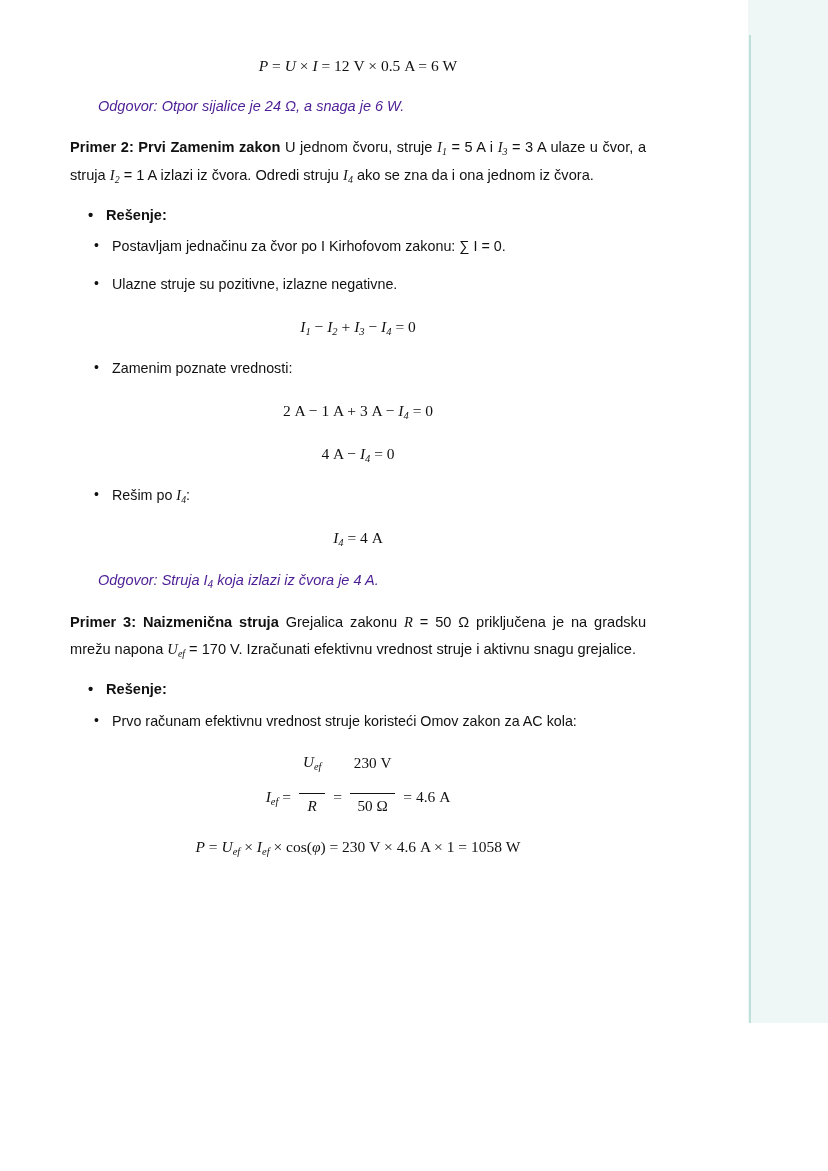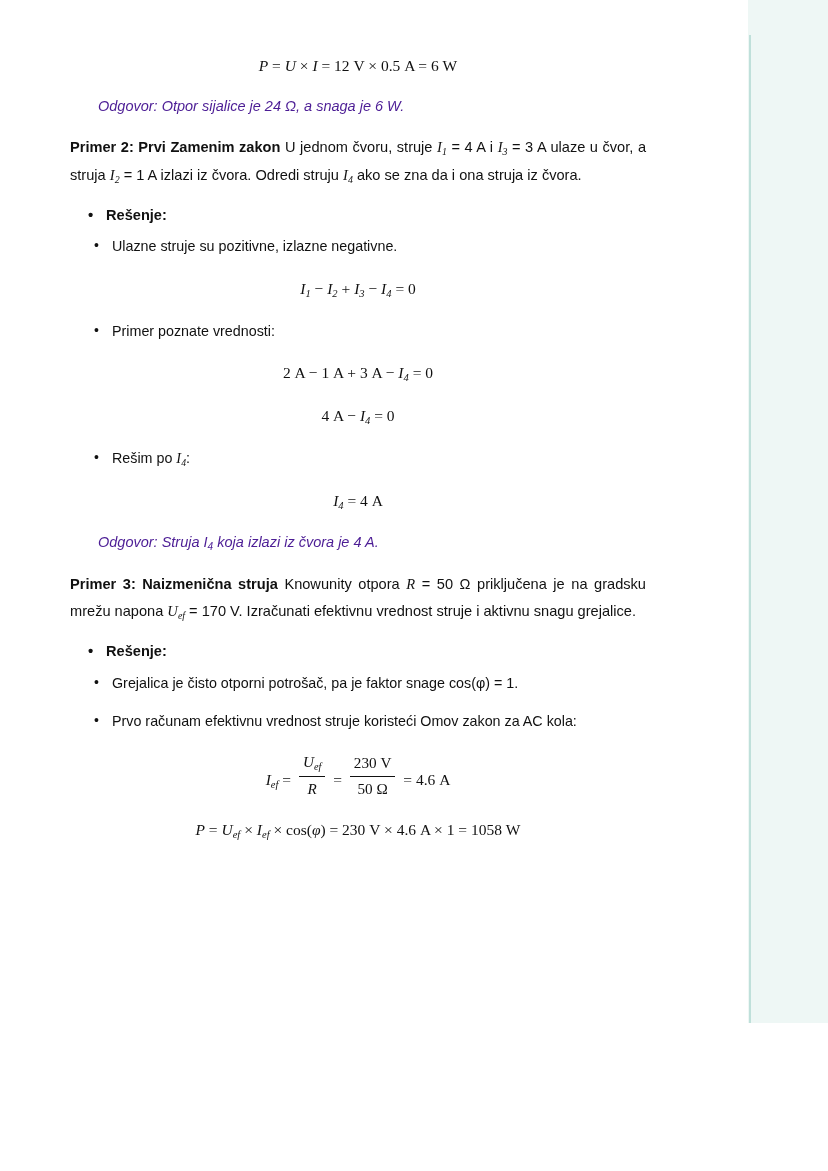--- a/index.html
+++ b/index.html
@@ -132,21 +132,21 @@
   
   .frac {
     display: inline-block;
     vertical-align: -0.55em;
     text-align: center;
     font-family: "Liberation Serif", serif;
     margin: 0 4px;
   }
   .frac .num {
     display: block;
-    padding: 0 4px 1px 4px;
+    padding: 0 4px 18px 4px;
     border-bottom: 1px solid #111111;
     font-size: 0.98em;
   }
   .frac .den {
     display: block;
     padding: 1px 4px 0 4px;
     font-size: 0.98em;
   }
   .watermark {
     position: absolute;
@@ -168,37 +168,38 @@
 
   <div class="content">
 
     <div class="math">
       <span class="it">P</span> = <span class="it">U</span> × <span class="it">I</span> = 12&nbsp;V × 0.5&nbsp;A = 6&nbsp;W
     </div>
 
     <div class="answer">Odgovor: Otpor sijalice je 24 Ω, a snaga je 6 W.</div>
 
     <p class="para justify">
-      <b>Primer 2: Prvi Zamenim zakon</b><span> U jednom čvoru, struje </span><span class="mi">I</span><sub>1</sub><span> = 4 A i </span><span class="mi">I</span><sub>3</sub><span> = 3 A ulaze u čvor, a struja </span><span class="mi">I</span><sub>2</sub><span> = 1 A izlazi iz čvora. Odredi struju </span><span class="mi">I</span><sub>4</sub><span> ako se zna da i ona struja iz čvora.</span>
+      <b>Primer 2: Prvi Zamenim zakon</b><span> U jednom čvoru, struje </span><span class="mi">I</span><sub>1</sub><span> = 5 A i </span><span class="mi">I</span><sub>3</sub><span> = 3 A ulaze u čvor, a struja </span><span class="mi">I</span><sub>2</sub><span> = 1 A izlazi iz čvora. Odredi struju </span><span class="mi">I</span><sub>4</sub><span> ako se zna da i ona jednom iz čvora.</span>
     </p>
 
     <ul class="lvl1">
       <li class="head">Rešenje:</li>
     </ul>
 
     <ul class="lvl2">
+      <li>Postavljam jednačinu za čvor po I Kirhofovom zakonu: ∑ I = 0.</li>
       <li>Ulazne struje su pozitivne, izlazne negativne.</li>
     </ul>
 
     <div class="math">
       <span class="it">I</span><sub>1</sub> − <span class="it">I</span><sub>2</sub> + <span class="it">I</span><sub>3</sub> − <span class="it">I</span><sub>4</sub> = 0
     </div>
 
     <ul class="lvl2">
-      <li>Primer poznate vrednosti:</li>
+      <li>Zamenim poznate vrednosti:</li>
     </ul>
 
     <div class="math">
       2&nbsp;A − 1&nbsp;A + 3&nbsp;A − <span class="it">I</span><sub>4</sub> = 0
     </div>
 
     <div class="math">
       4&nbsp;A − <span class="it">I</span><sub>4</sub> = 0
     </div>
 
@@ -208,29 +209,28 @@
 
     <div class="math">
       <span class="it">I</span><sub>4</sub> = 4&nbsp;A
     </div>
 
     <div class="answer">
       Odgovor: Struja <span class="it">I</span><sub>4</sub> koja izlazi iz čvora je 4 A.
     </div>
 
     <p class="para justify">
-      <b>Primer 3: Naizmenična struja</b><span> Knowunity otpora </span><span class="mi">R</span><span> = 50 Ω priključena je na gradsku mrežu napona </span><span class="mi">U</span><sub>ef</sub><span> = 170 V. Izračunati efektivnu vrednost struje i aktivnu snagu grejalice.</span>
+      <b>Primer 3: Naizmenična struja</b><span> Grejalica zakonu </span><span class="mi">R</span><span> = 50 Ω priključena je na gradsku mrežu napona </span><span class="mi">U</span><sub>ef</sub><span> = 170 V. Izračunati efektivnu vrednost struje i aktivnu snagu grejalice.</span>
     </p>
 
     <ul class="lvl1">
       <li class="head">Rešenje:</li>
     </ul>
 
     <ul class="lvl2">
-      <li>Grejalica je čisto otporni potrošač, pa je faktor snage cos(φ) = 1.</li>
       <li>Prvo računam efektivnu vrednost struje koristeći Omov zakon za AC kola:</li>
     </ul>
 
     <div class="math">
       <span class="it">I</span><sub>ef</sub> =
       <span class="frac">
         <span class="num"><span class="it">U</span><sub>ef</sub></span>
         <span class="den"><span class="it">R</span></span>
       </span>
       =

